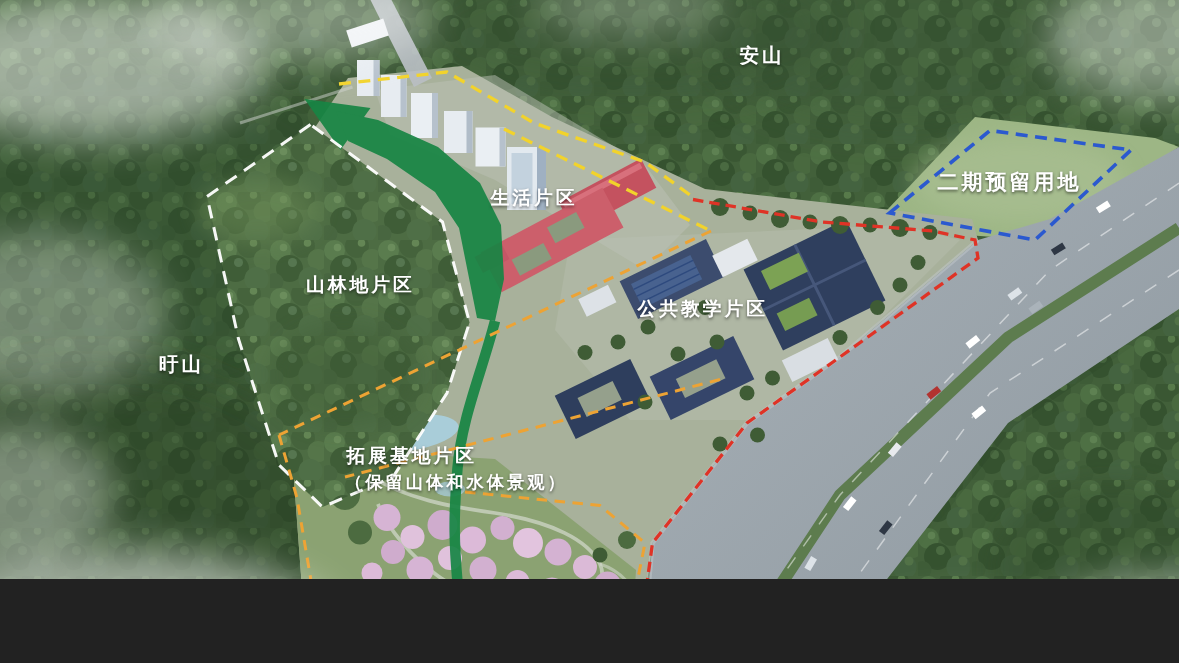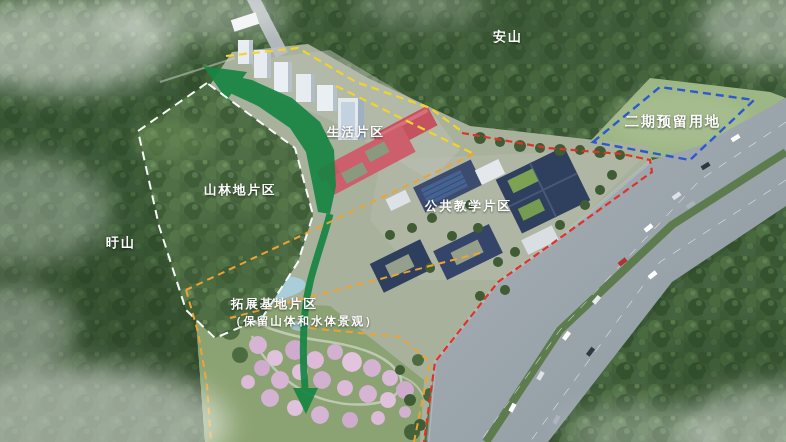--- a/index.html
+++ b/index.html
@@ -1,17 +1,17 @@
 <!DOCTYPE html>
 <html><head>
 <meta charset="utf-8">
 <style>
   html,body { margin:0; padding:0; background:#222; }
   .stage {
-    position:relative; width:786px; height:442px; overflow:hidden;
+    position:relative; width:786px; height:386px; overflow:hidden;
     font-family:"Liberation Sans","DejaVu Sans",sans-serif;
   }
   .stage svg { display:block; }
   .lbl {
     fill:#ffffff;
     font-family:"Liberation Sans","DejaVu Sans",sans-serif;
     font-weight:600;
     letter-spacing:2px;
   }
   .lblgrp { filter:drop-shadow(0 1px 1px rgba(0,0,0,0.55)); }

